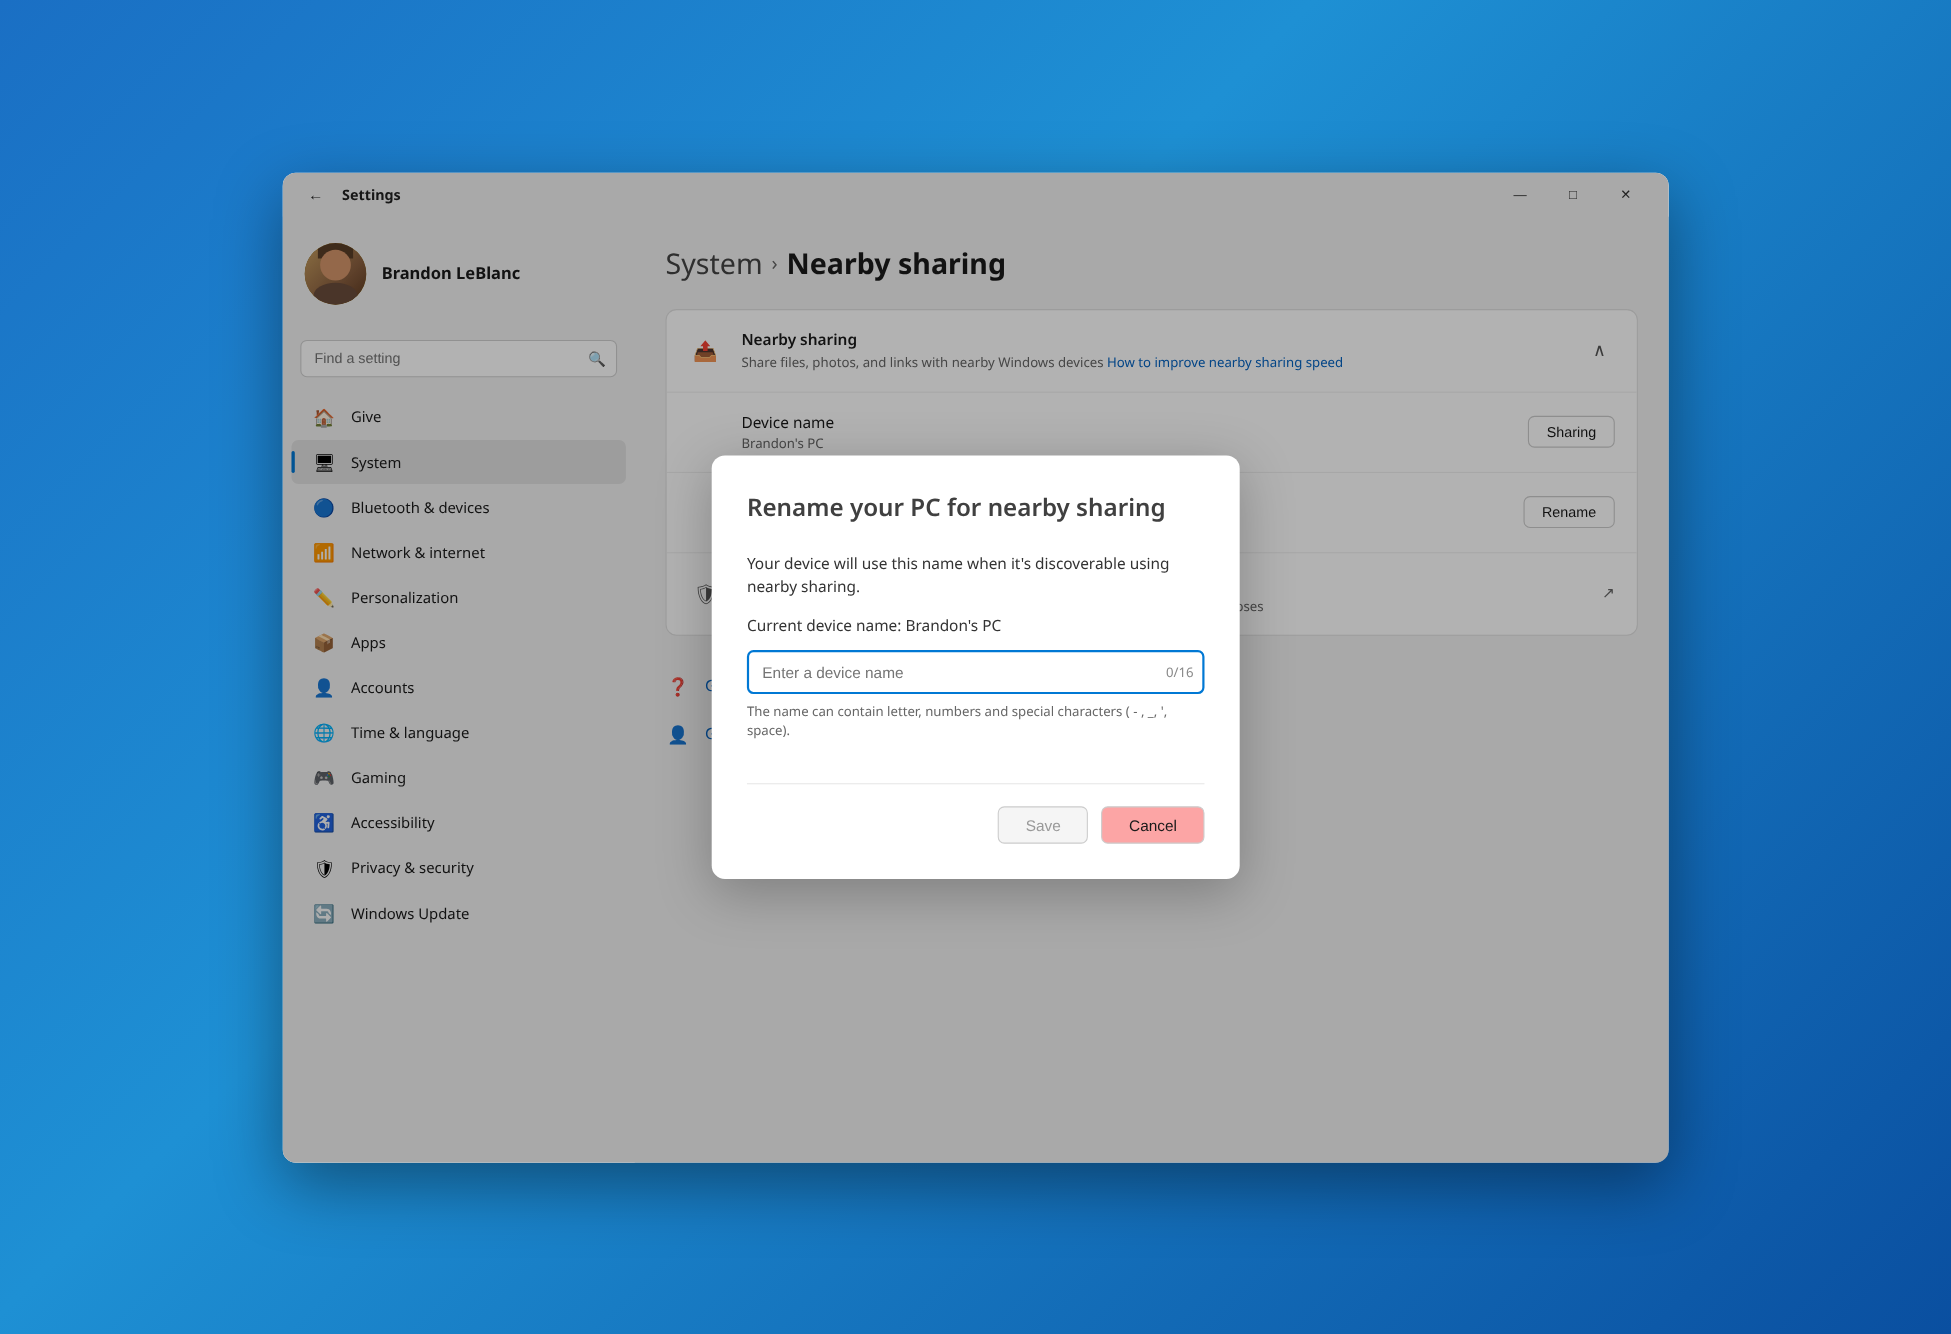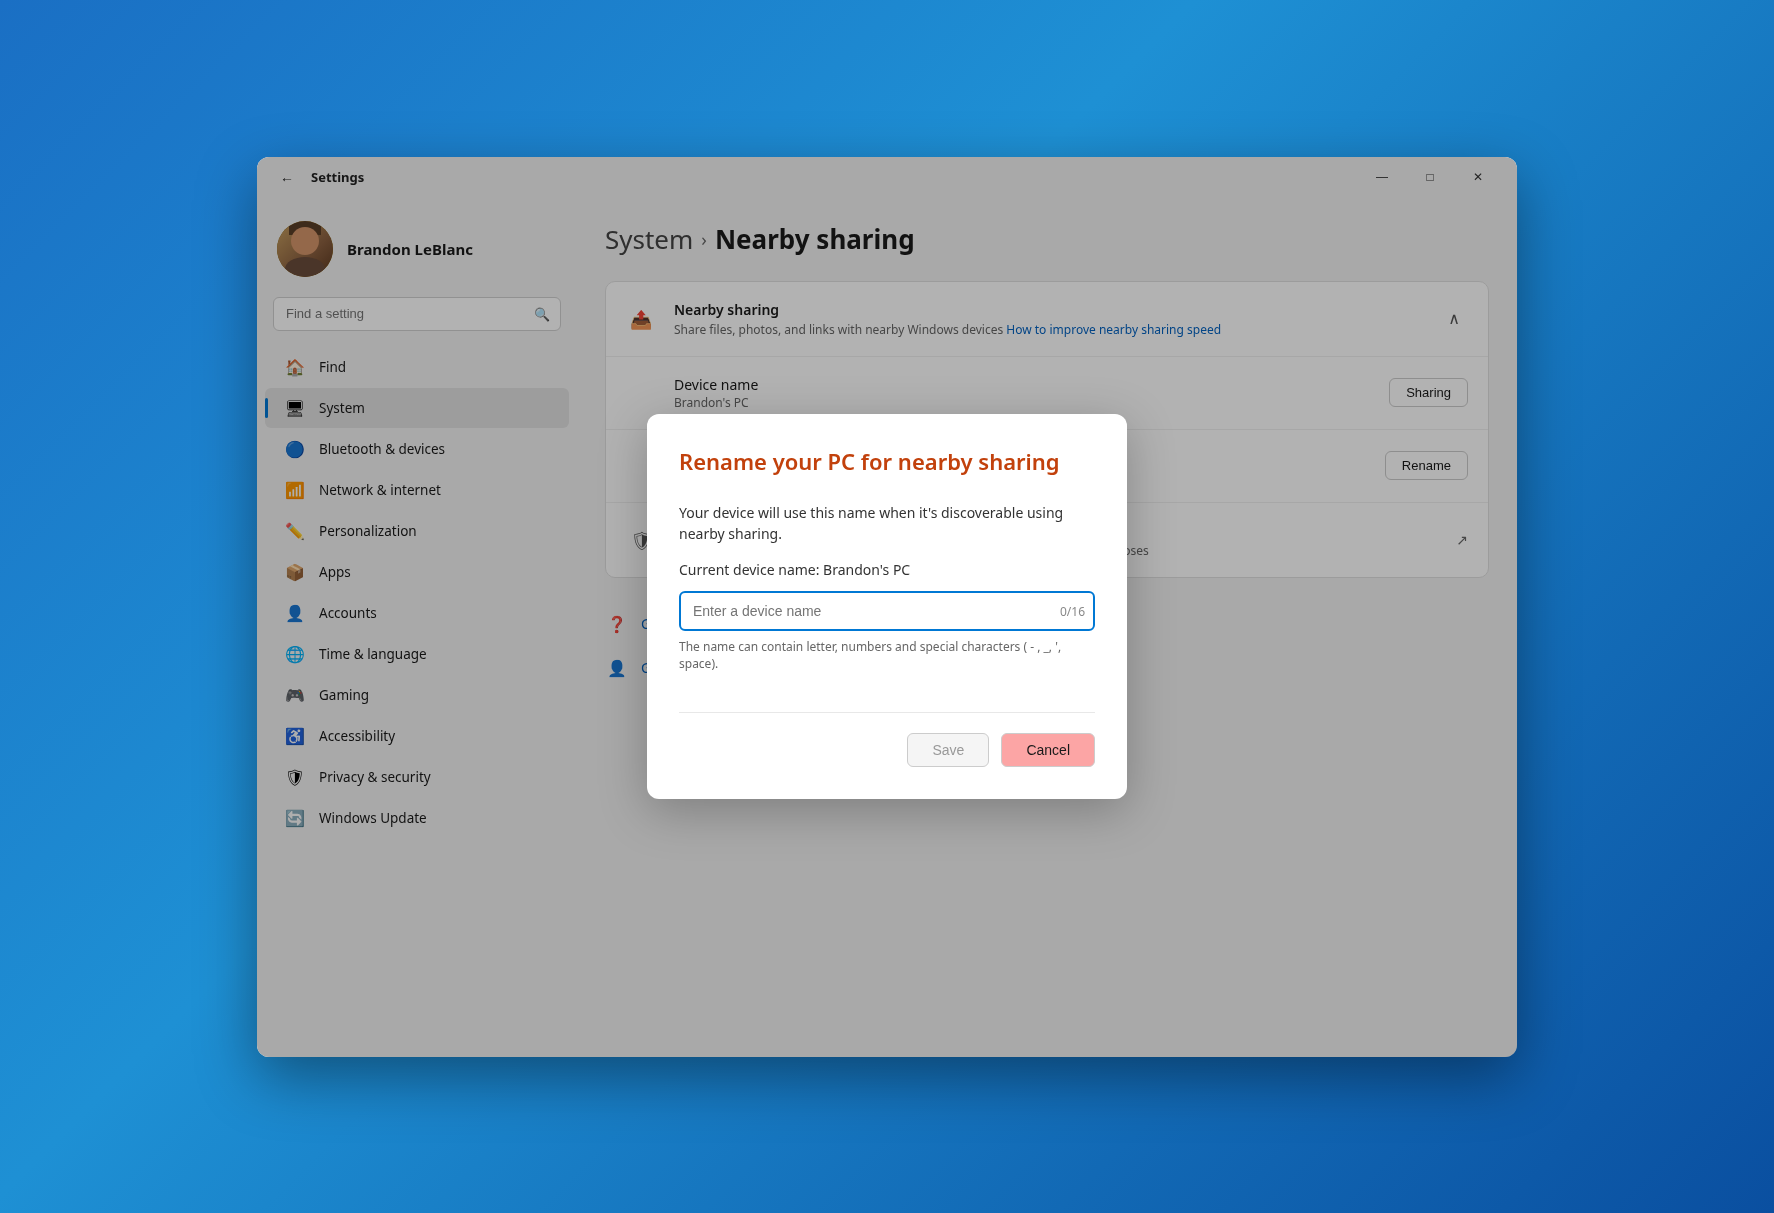--- a/index.html
+++ b/index.html
@@ -124,21 +124,21 @@
       width: 32px; height: 14px;
       background: #5a3e28;
       border-radius: 4px 4px 0 0;
     }
     .user-name {
       font-size: 15px;
       font-weight: 700;
       color: #1a1a1a;
     }
     .search-box {
-      margin: 0 16px 16px 16px;
+      margin: 12px 16px 16px 16px;
       position: relative;
     }
     .search-input {
       width: 100%;
       height: 34px;
       border: 1px solid #d0d0d0;
       border-radius: 6px;
       padding: 0 36px 0 12px;
       font-size: 13px;
       background: white;
@@ -305,21 +305,21 @@
       background: white;
       border-radius: 12px;
       padding: 32px;
       width: 480px;
       box-shadow: 0 12px 48px rgba(0,0,0,0.25);
       position: relative;
     }
     .modal-title {
       font-size: 22px;
       font-weight: 600;
-      color: #c2410c;
+      color: #404040;
       margin-bottom: 26px;
     }
     .modal-description {
       font-size: 14px;
       color: #333;
       margin-bottom: 16px;
       line-height: 1.5;
     }
     .modal-device-label {
       font-size: 14px;
@@ -427,21 +427,21 @@
       </div>
 
       <div class="search-box">
         <input class="search-input" type="text" placeholder="Find a setting" style="">
         <span class="search-icon-wrap">🔍</span>
       </div>
 
       <nav>
         <div class="nav-item">
           <span class="nav-icon">🏠</span>
-          <span class="nav-label">Find</span>
+          <span class="nav-label">Give</span>
         </div>
         <div class="nav-item active">
           <span class="nav-icon">🖥</span>
           <span class="nav-label">System</span>
         </div>
         <div class="nav-item">
           <span class="nav-icon">🔵</span>
           <span class="nav-label">Bluetooth &amp; devices</span>
         </div>
         <div class="nav-item">

